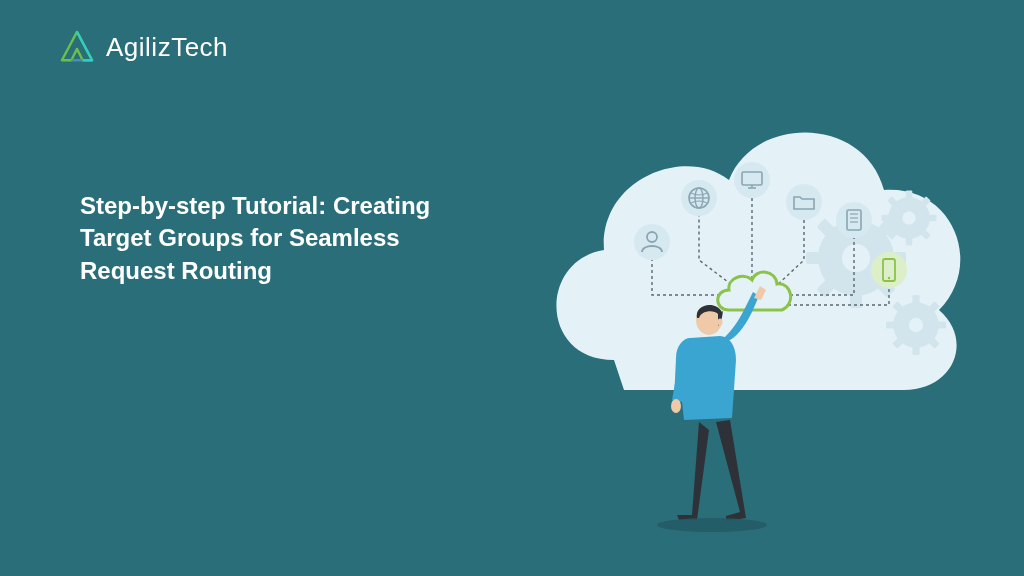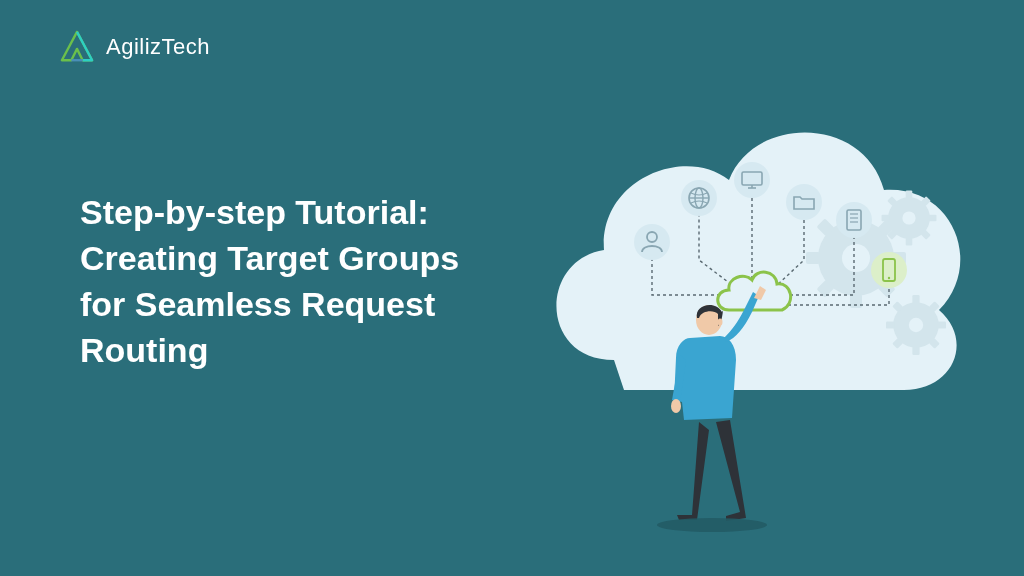--- a/index.html
+++ b/index.html
@@ -18,32 +18,32 @@
     display: flex;
     align-items: center;
     gap: 10px;
   }
   .logo-mark {
     width: 38px;
     height: 34px;
   }
   .logo-text {
     color: #ffffff;
-    font-size: 22px;
+    font-size: 26px;
     font-weight: 300;
     letter-spacing: 0.5px;
     text-align: center;
   }
   .title-block {
     position: absolute;
     top: 190px;
     left: 80px;
     width: 380px;
     color: #ffffff;
-    font-size: 34px;
+    font-size: 24px;
     font-weight: 700;
     line-height: 1.35;
   }
   .illustration {
     position: absolute;
     top: 60px;
     right: 40px;
     width: 480px;
     height: 490px;
   }

